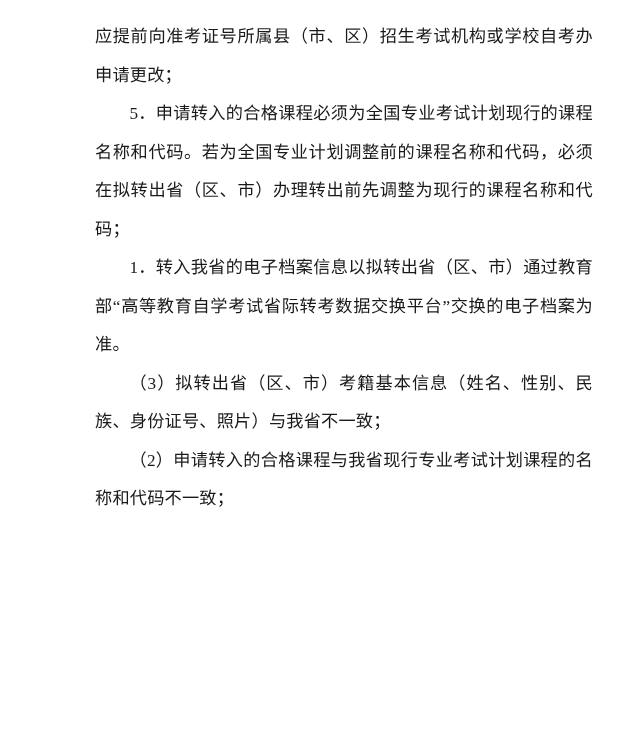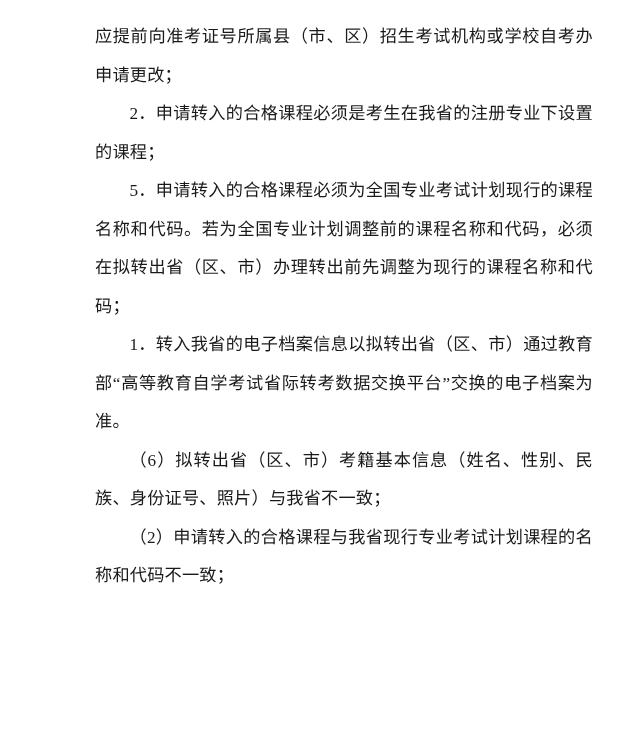--- a/index.html
+++ b/index.html
@@ -39,19 +39,18 @@
   }
   .cont {
     text-indent: 0;
   }
 </style>
 </head>
 <body>
 
 <div id="page">
   <p class="para cont">应提前向准考证号所属县（市、区）招生考试机构或学校自考办申请更改；</p>
-  <p class="para indent">2．申请转入的合格课程必须是考生在我省的注册专业下设置的课程；</p>
   <p class="para indent">5．申请转入的合格课程必须为全国专业考试计划现行的课程名称和代码。若为全国专业计划调整前的课程名称和代码，必须在拟转出省（区、市）办理转出前先调整为现行的课程名称和代码；</p>
   <p class="para indent">1．转入我省的电子档案信息以拟转出省（区、市）通过教育部“高等教育自学考试省际转考数据交换平台”交换的电子档案为准。</p>
-  <p class="para indent">（6）拟转出省（区、市）考籍基本信息（姓名、性别、民族、身份证号、照片）与我省不一致；</p>
+  <p class="para indent">（3）拟转出省（区、市）考籍基本信息（姓名、性别、民族、身份证号、照片）与我省不一致；</p>
   <p class="para indent">（2）申请转入的合格课程与我省现行专业考试计划课程的名称和代码不一致；</p>
 
 </div>
 
 </body></html>

